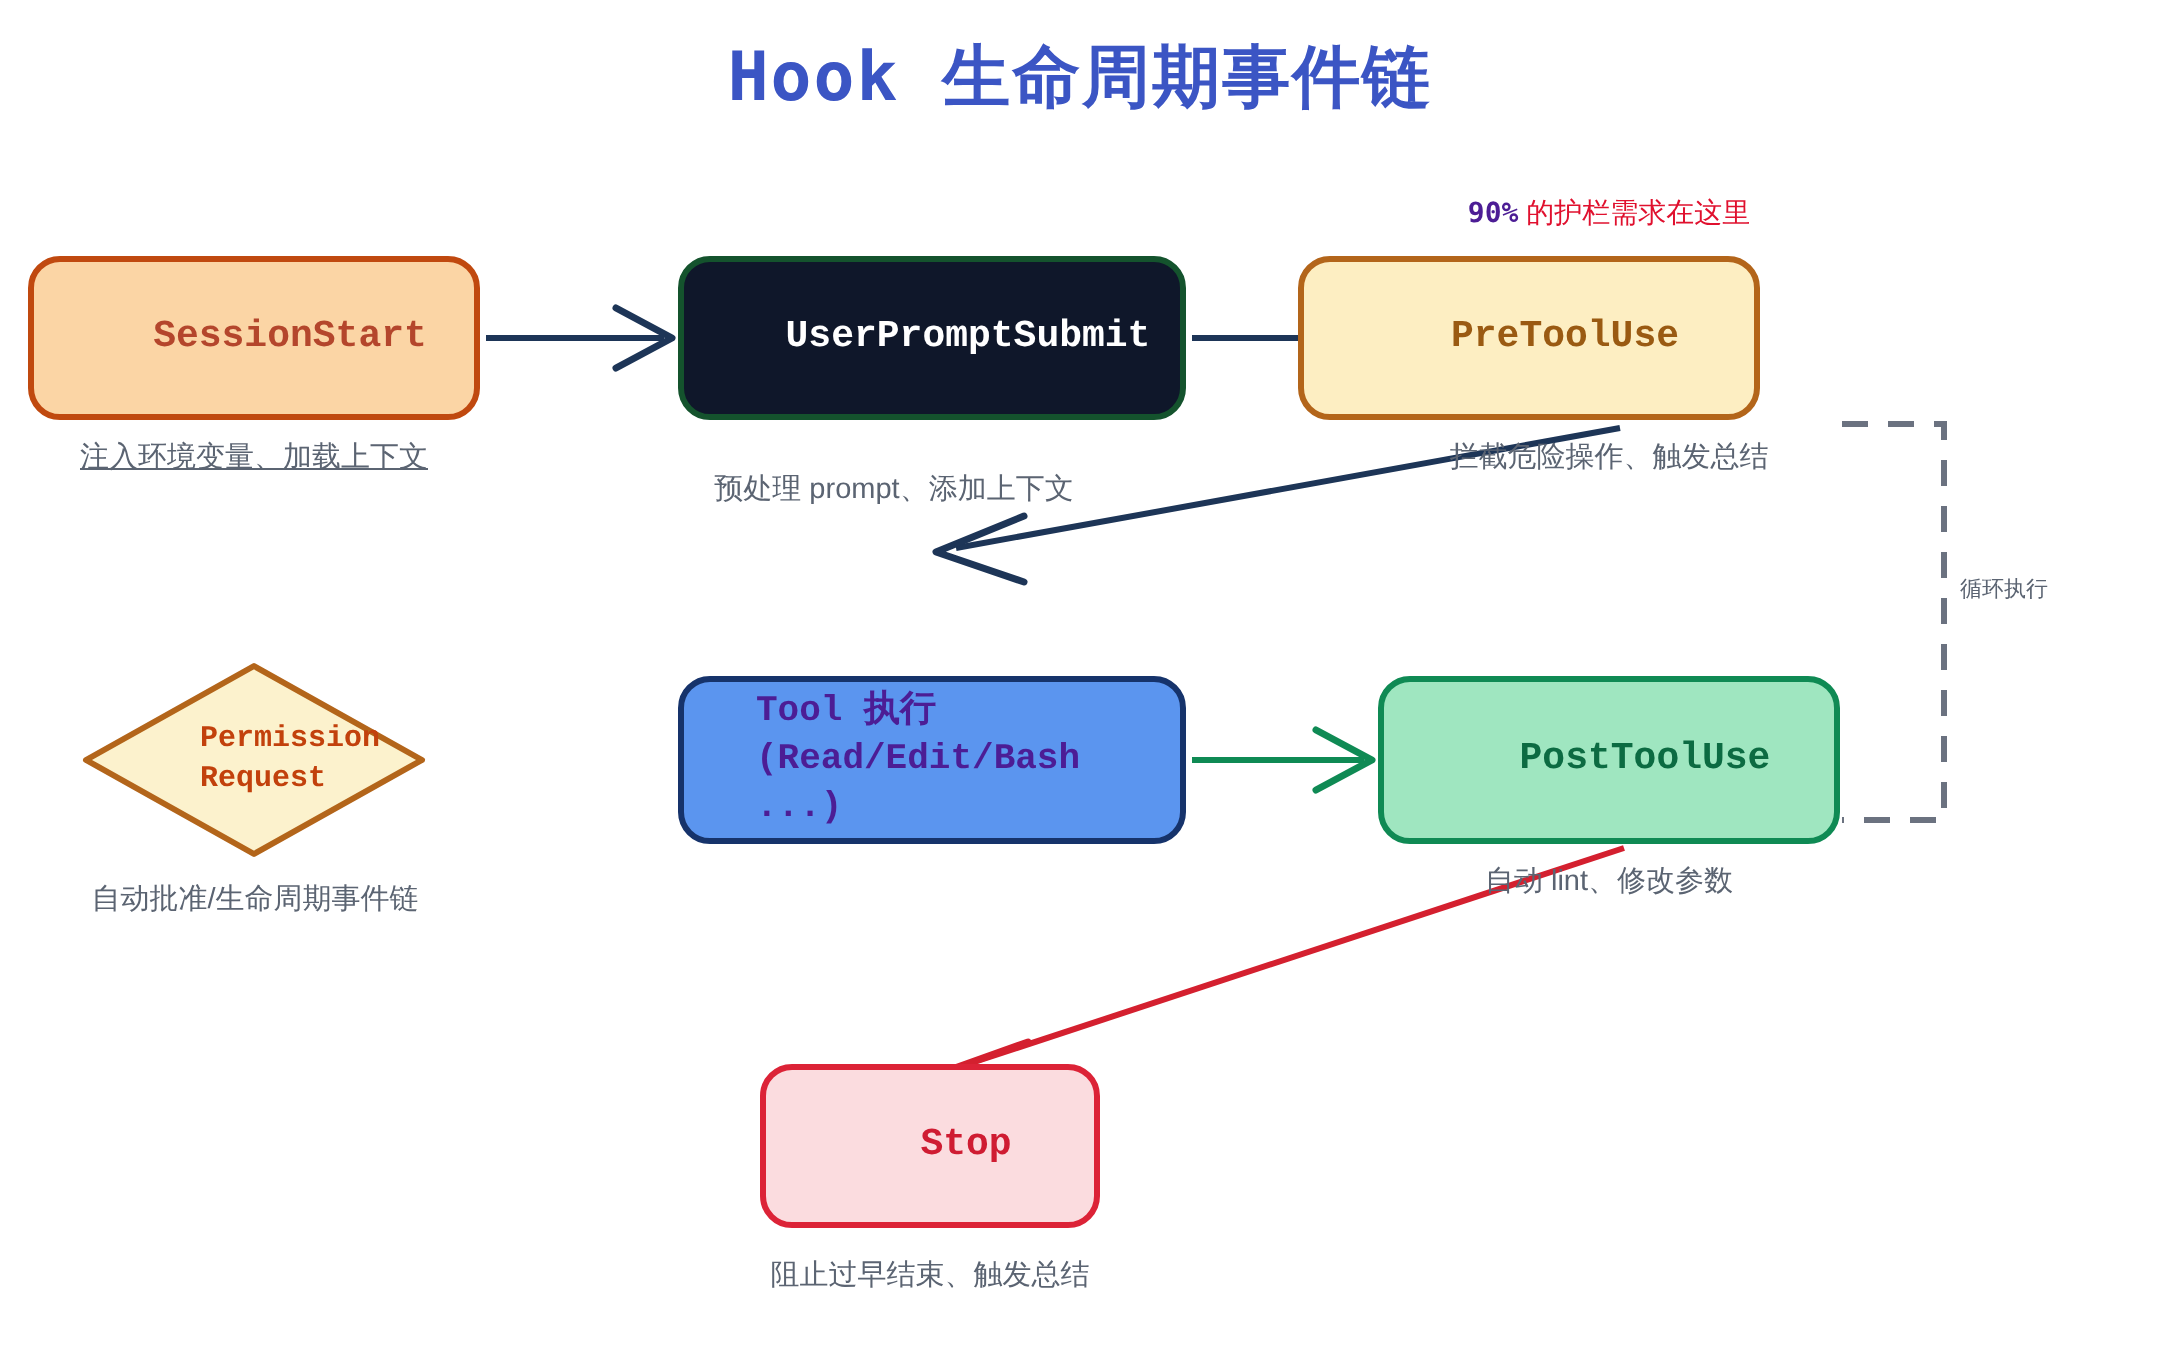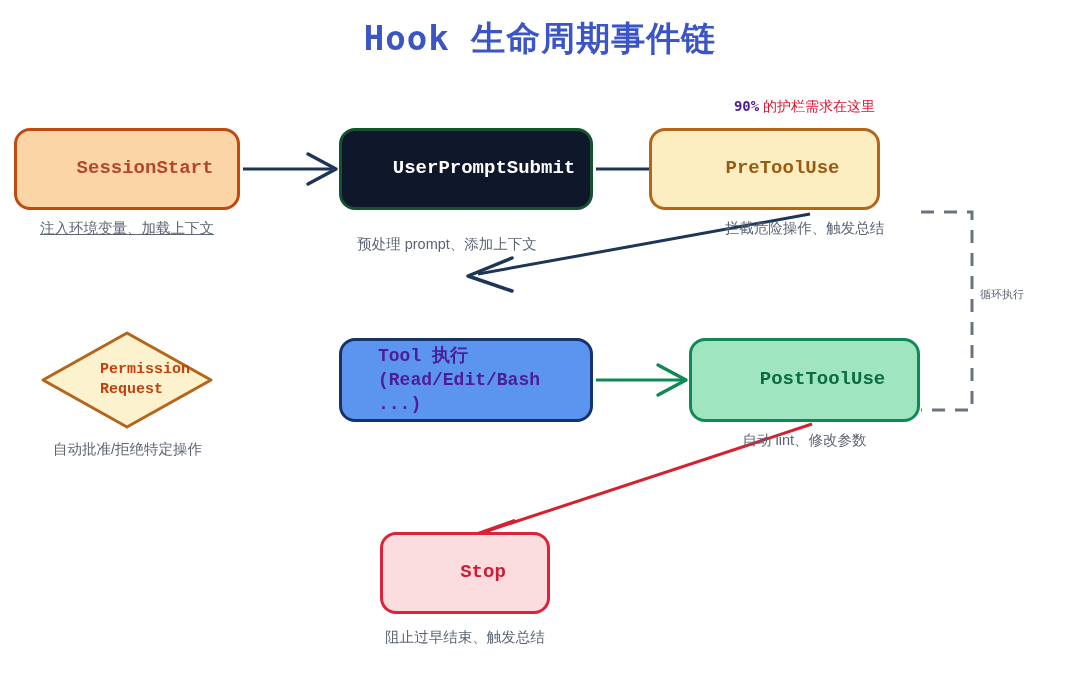--- a/index.html
+++ b/index.html
@@ -188,21 +188,21 @@
   <span class="pct">90%</span><span> 的护栏需求在这里</span>
 </div>
 <div class="node" id="node-pre-tool-use">PreToolUse</div>
 <div class="caption" id="cap-pre-tool-use">拦截危险操作、触发总结</div>
 
 <svg id="shape-permission-request" viewBox="0 0 182 100" xmlns="http://www.w3.org/2000/svg">
   <path d="M91 3 L175 50 L91 97 L7 50 Z" fill="#fcf2cd" stroke="#b3651a" stroke-width="3" stroke-linejoin="round"></path>
 </svg>
 <div class="node" id="node-permission-request" style="background:transparent; clip-path:none;">Permission
 Request</div>
-<div class="caption" id="cap-permission-request">自动批准/拒绝特定操作</div>
+<div class="caption" id="cap-permission-request">自动批准/生命周期事件链</div>
 
 <div class="node" id="node-tool-exec">Tool 执行
 (Read/Edit/Bash ...)</div>
 
 <div class="node" id="node-post-tool-use">PostToolUse</div>
 <div class="caption" id="cap-post-tool-use">自动 lint、修改参数</div>
 
 <div class="node" id="node-stop">Stop</div>
 <div class="caption" id="cap-stop">阻止过早结束、触发总结</div>
 

